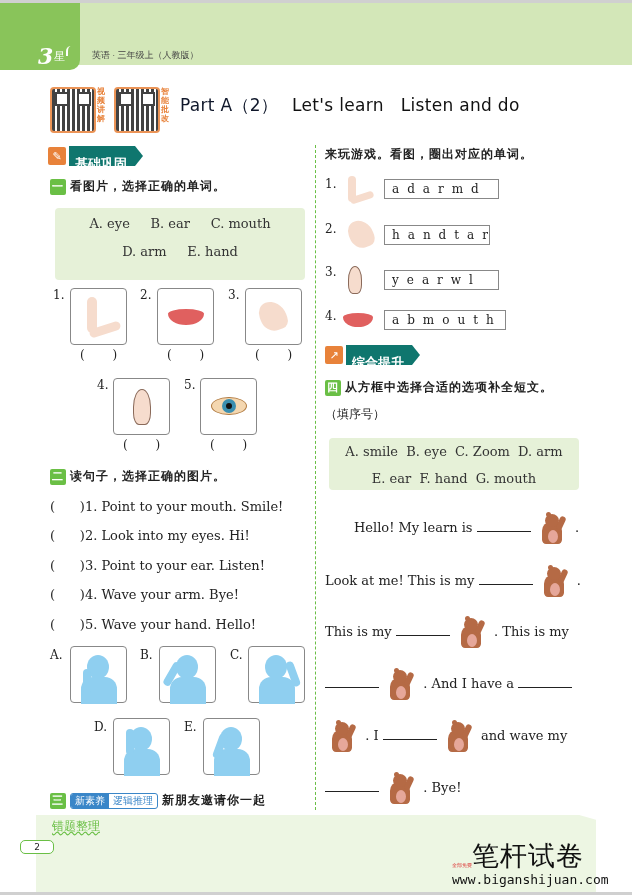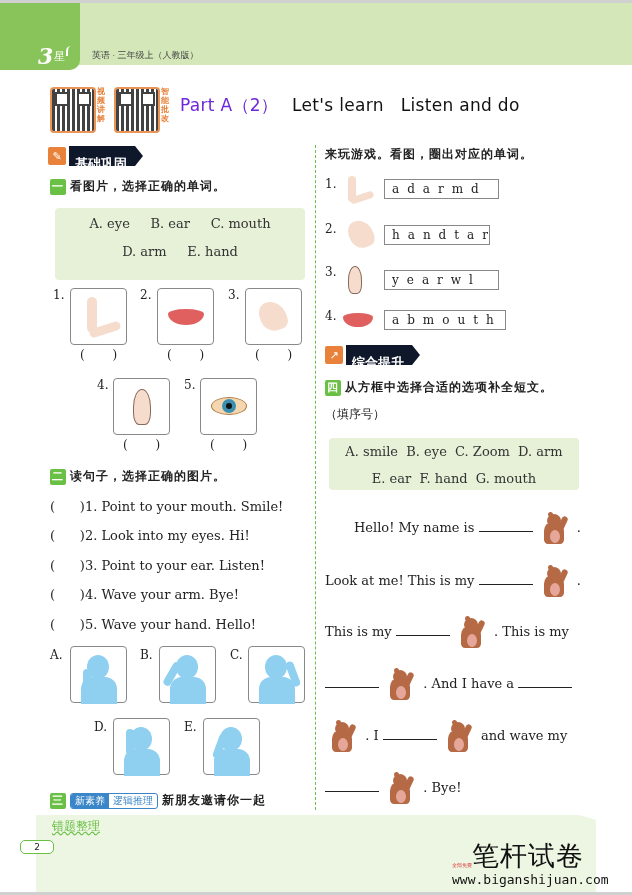--- a/index.html
+++ b/index.html
@@ -20,29 +20,29 @@
   .qr .code { position: absolute; left: 0; top: 0; width: 46px; height: 46px; border: 2px solid #e8823a; border-radius: 4px;
               background:
                repeating-linear-gradient(90deg, #222 0 3px, #fff 3px 5px),
                #fff; opacity: .85; }
   .qr .code::before { content: ""; position: absolute; left: 3px; top: 3px; width: 10px; height: 10px; border: 2px solid #222; background:#fff; }
   .qr .code::after { content: ""; position: absolute; right: 3px; top: 3px; width: 10px; height: 10px; border: 2px solid #222; background:#fff; }
   .qr .label { position: absolute; left: 47px; top: 0; width: 10px; font-size: 8px; line-height: 9px; color: #e8823a;
                font-family: "DejaVu Sans", sans-serif; font-weight: bold; word-break: break-all; }
 
   .title { position: absolute; left: 180px; top: 94px; font-size: 17px; font-family: "DejaVu Sans", sans-serif; letter-spacing: .3px; }
-  .title .part { color: #6d28d9; margin-top: 12px; }
+  .title .part { color: #0f172a; margin-top: 12px; }
   .title .rest { color: #111; margin-left: 14px; }
 
   .divider { position: absolute; left: 315px; top: 145px; height: 665px; border-left: 1px dashed #6abf45; }
 
   .sec-head { position: absolute; height: 20px; display: flex; align-items: center; }
   .sec-head .ico { width: 18px; height: 18px; background: #e8823a; border-radius: 2px; color: #fff; font-size: 11px;
                    display: flex; align-items: center; justify-content: center; margin-right: 3px; font-family: "DejaVu Sans", sans-serif; }
-  .sec-head .lbl { height: 20px; background: #0f172a; color: #fff; font-weight: bold; font-size: 13px; padding: 16px 16px 0 6px;
+  .sec-head .lbl { height: 20px; background: #0f766e; color: #fff; font-weight: bold; font-size: 13px; padding: 16px 16px 0 6px;
                    display: flex; align-items: center; font-family: "DejaVu Sans", sans-serif;
                    clip-path: polygon(0 0, calc(100% - 8px) 0, 100% 50%, calc(100% - 8px) 100%, 0 100%); }
 
   .q-head { position: absolute; display: flex; align-items: center; font-size: 12px; font-family: "DejaVu Sans", sans-serif; font-weight: bold; color: #222; letter-spacing: 1px; }
   .q-num { width: 16px; height: 16px; background: #6abf45; color: #fff; font-size: 11px; border-radius: 2px;
            display: inline-flex; align-items: center; justify-content: center; margin-right: 4px; font-weight: bold; }
 
   .word-box { position: absolute; background: #e6f1d8; border-radius: 4px; font-size: 13px; color: #333; }
   .word-box .row { position: absolute; width: 100%; text-align: center; }
 
@@ -253,21 +253,21 @@
   <span>从方框中选择合适的选项补全短文。</span>
 </div>
 <div style="position:absolute; left:325px; top:406px; font-size:12px; ">（填序号）</div>
 
 <div class="word-box" style="left:329px; top:438px; width:250px; height:52px;">
   <div class="row" style="top:6px; white-space:pre;">A. smile  B. eye  C. Zoom  D. arm</div>
   <div class="row" style="top:33px; white-space:pre;">E. ear  F. hand  G. mouth</div>
 </div>
 
 <div class="story" style="left:354px; top:512px;">
-  <span>Hello! My name is</span>
+  <span>Hello! My learn is</span>
   <span class="blank"></span>
   <span class="bear"><span class="body"></span><span class="belly"></span><span class="head"></span><span class="ear"></span><span class="paw"></span></span>
   <span>.</span>
 </div>
 <div class="story" style="left:325px; top:565px;">
   <span>Look at me! This is my</span>
   <span class="blank"></span>
   <span class="bear"><span class="body"></span><span class="belly"></span><span class="head"></span><span class="ear"></span><span class="paw"></span></span>
   <span>.</span>
 </div>

